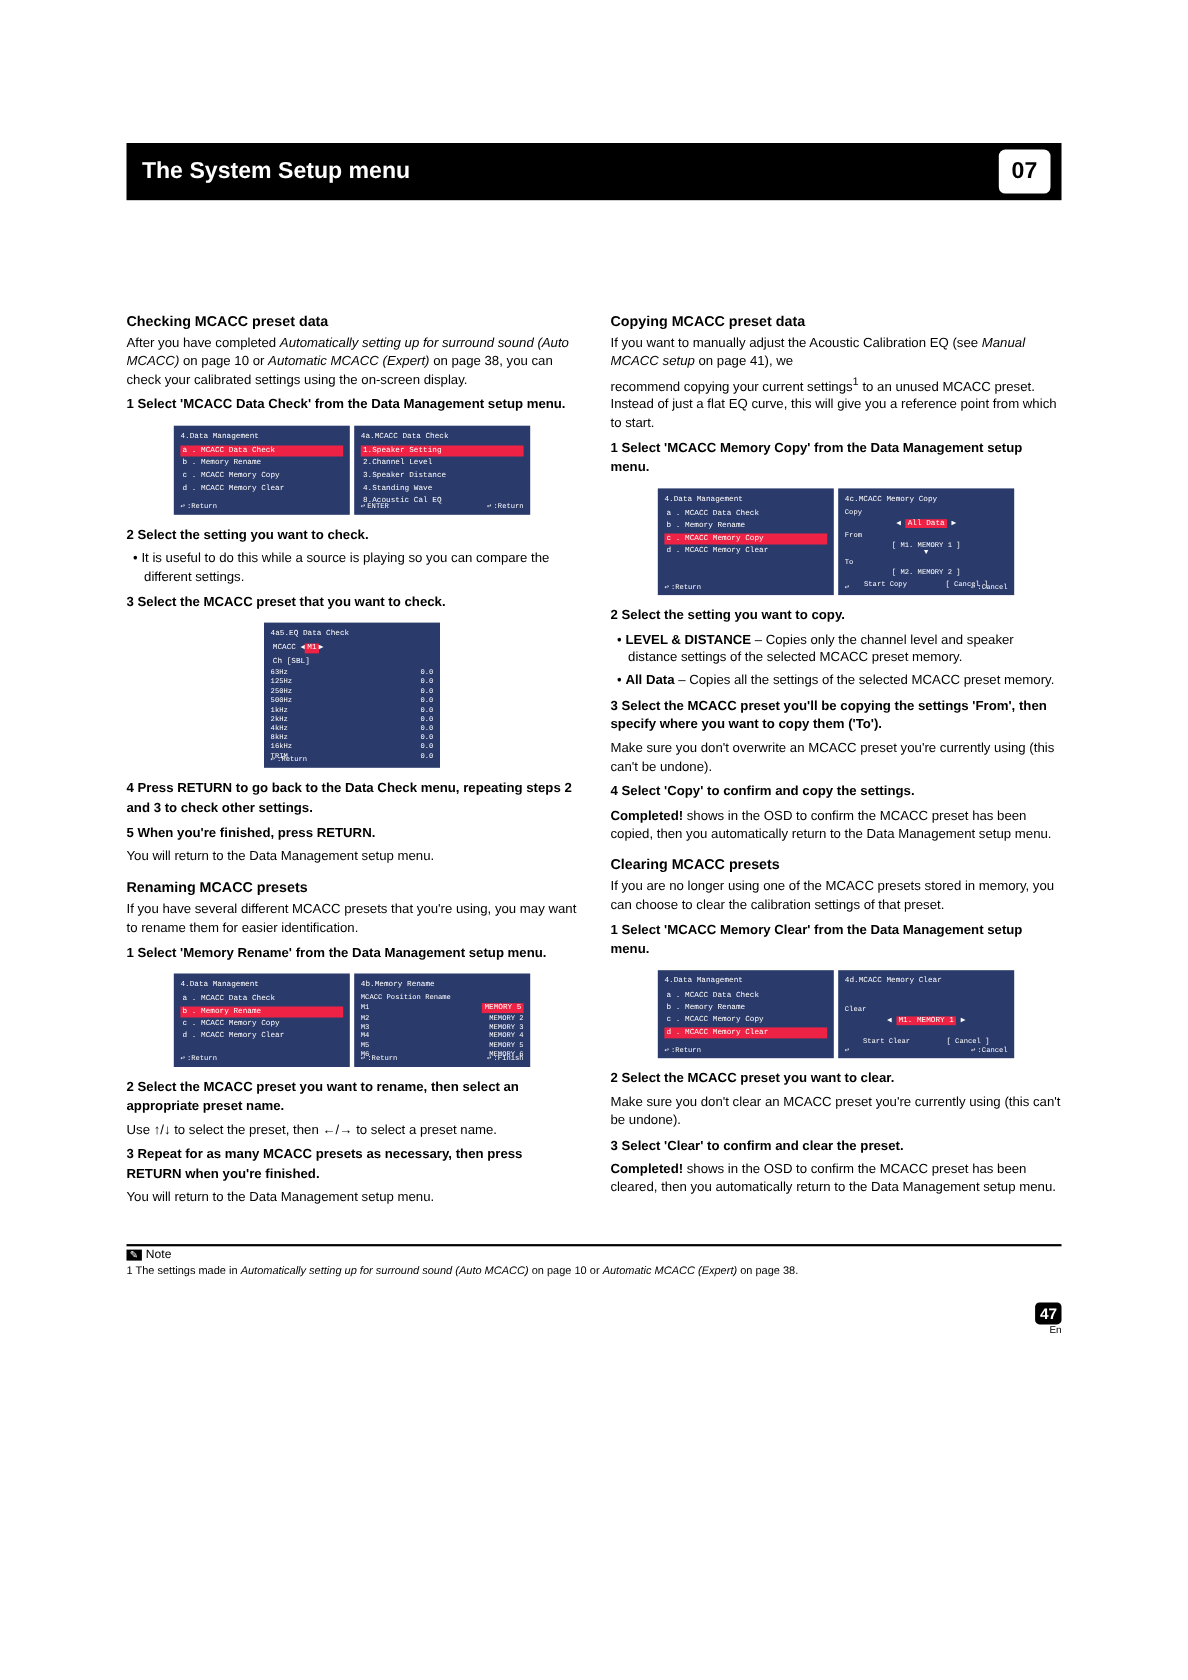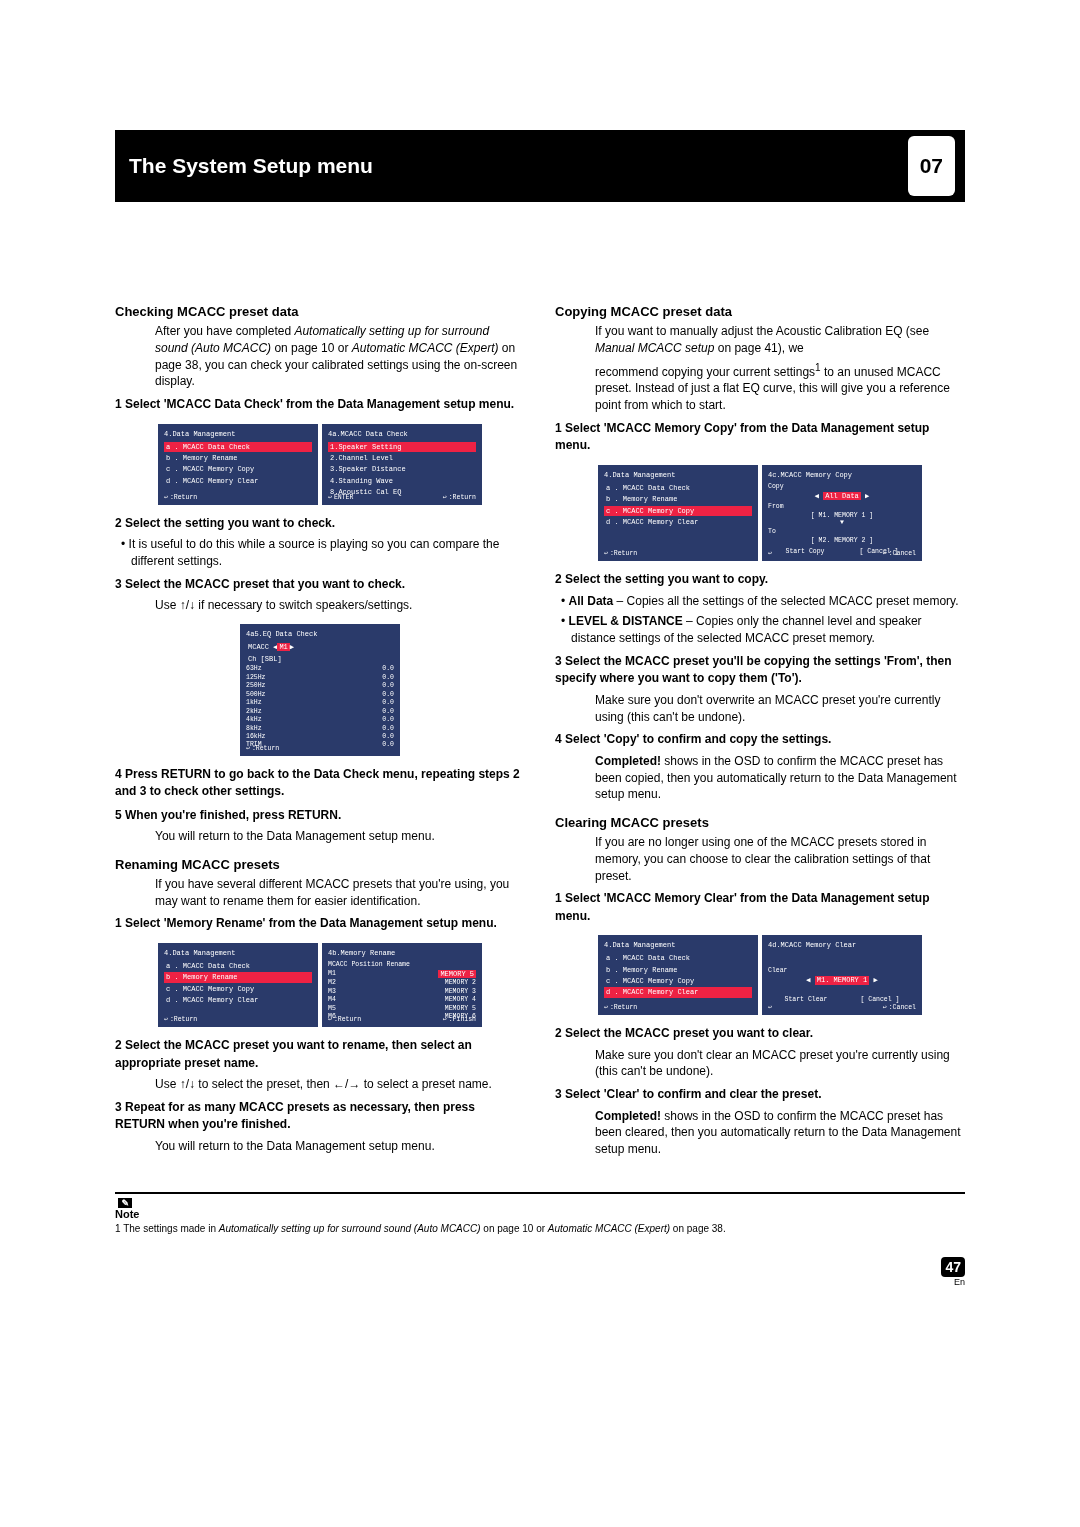--- a/index.html
+++ b/index.html
@@ -23,42 +23,42 @@
     .header-bar .title {
       font-size: 21px;
       font-weight: bold;
       padding-left: 14px;
     }
     .header-bar .chapter {
       background: #fff;
       color: #000;
       font-weight: bold;
       font-size: 21px;
-      padding: 18px 12px;
+      padding: 8px 12px;
       border-radius: 6px;
       margin-right: 10px;
     }
     .columns {
       display: flex;
       gap: 30px;
     }
     .col {
       flex: 1;
       min-width: 0;
     }
     .section-title {
       font-weight: bold;
       font-size: 13px;
       margin-bottom: 4px;
       margin-top: 12px;
     }
     p { line-height: 1.4; margin-bottom: 4px; }
     .italic { font-style: italic; }
     .step { font-weight: bold; font-size: 12px; line-height: 1.45; margin-top: 6px; }
-    .body-text { font-size: 12px; line-height: 1.4; margin-left: 40px; }
+    .body-text { font-size: 12px; line-height: 1.4; }
     .bullet { margin-left: 16px; text-indent: -10px; font-size: 12px; line-height: 1.4; }
     .bullet::before { content: "• "; }
 
     
     .osd-pair {
       display: flex;
       justify-content: center;
       gap: 4px;
       margin: 10px 0;
     }
@@ -76,21 +76,21 @@
     .osd-item { padding: 1px 2px; margin-bottom: 1px; font-size: 7px; line-height: 1.2; }
     .osd-item.sel { background: #e24; color: #fff; }
     .osd-item.selsub { background: #e24; color: #fff; display: inline-block; padding: 0 2px; }
     .osd-footer { position: absolute; bottom: 4px; left: 6px; right: 6px; display: flex; justify-content: space-between; font-size: 6.5px; }
     .osd-footer span::before { content: "↩"; margin-right: 2px; }
     .osd-table { font-size: 6.5px; line-height: 1.3; }
     .osd-table .row { display: flex; justify-content: space-between; }
     .osd-small-label { font-size: 6.5px; margin: 2px 0; }
 
     .note-rule { border: none; border-top: 2px solid #000; margin-top: 30px; }
-    .note-label { display: inline-flex; align-items: center; font-weight: bold; font-size: 11px; margin-top: 2px; flex-direction: column; }
+    .note-label { display: inline-flex; align-items: center; font-weight: normal; font-size: 11px; margin-top: 2px; }
     .note-label .nicon::before { content: "✎"; margin-right: 4px; background:#000; color:#fff; padding:0 3px; font-size:9px; }
     .footnote { font-size: 10px; line-height: 1.3; margin-top: 2px; }
     .page-num-box {
       background: #000;
       color: #fff;
       font-weight: bold;
       font-size: 14px;
       padding: 2px 4px;
       border-radius: 4px;
       display: inline-block;
@@ -142,21 +142,20 @@
       <div class="osd-footer">
             <span>ENTER</span>
             <span>:Return</span>
           </div>
     </div>
   </div>
 
   <p class="step">2   Select the setting you want to check.</p>
   <p class="bullet">It is useful to do this while a source is playing so you can compare the different settings.</p>
   <p class="step">3   Select the MCACC preset that you want to check.</p>
-  <p class="body-text">Use ↑/↓ if necessary to switch speakers/settings.</p>
 
   <div class="osd-pair">
     <div class="osd">
       <div class="osd-title">4a5.EQ  Data  Check</div>
       <div class="osd-item"><span>MCACC ◀</span><span class="selsub osd-item"> M1 </span><span>▶</span></div>
       <div class="osd-item">Ch         [SBL]</div>
       <div class="osd-table">
         <div class="row">
               <span>63Hz</span>
               <span>0.0</span>
@@ -302,22 +301,22 @@
             <span>[ Cancel ]</span>
           </div>
       <div class="osd-footer">
             <span></span>
             <span>:Cancel</span>
           </div>
     </div>
   </div>
 
   <p class="step">2   Select the setting you want to copy.</p>
+  <p class="bullet"><b>LEVEL &amp; DISTANCE</b><span> – Copies only the channel level and speaker distance settings of the selected MCACC preset memory.</span></p>
   <p class="bullet"><b>All Data</b><span> – Copies all the settings of the selected MCACC preset memory.</span></p>
-  <p class="bullet"><b>LEVEL &amp; DISTANCE</b><span> – Copies only the channel level and speaker distance settings of the selected MCACC preset memory.</span></p>
   <p class="step">3   Select the MCACC preset you'll be copying the settings 'From', then specify where you want to copy them ('To').</p>
   <p class="body-text">Make sure you don't overwrite an MCACC preset you're currently using (this can't be undone).</p>
   <p class="step">4   Select 'Copy' to confirm and copy the settings.</p>
   <p class="body-text"><b>Completed!</b><span> shows in the OSD to confirm the MCACC preset has been copied, then you automatically return to the Data Management setup menu.</span></p>
 
   <div class="section-title">Clearing MCACC presets</div>
   <p class="body-text">If you are no longer using one of the MCACC presets stored in memory, you can choose to clear the calibration settings of that preset.</p>
   <p class="step">1   Select 'MCACC Memory Clear' from the Data Management setup menu.</p>
 
   <div class="osd-pair">

